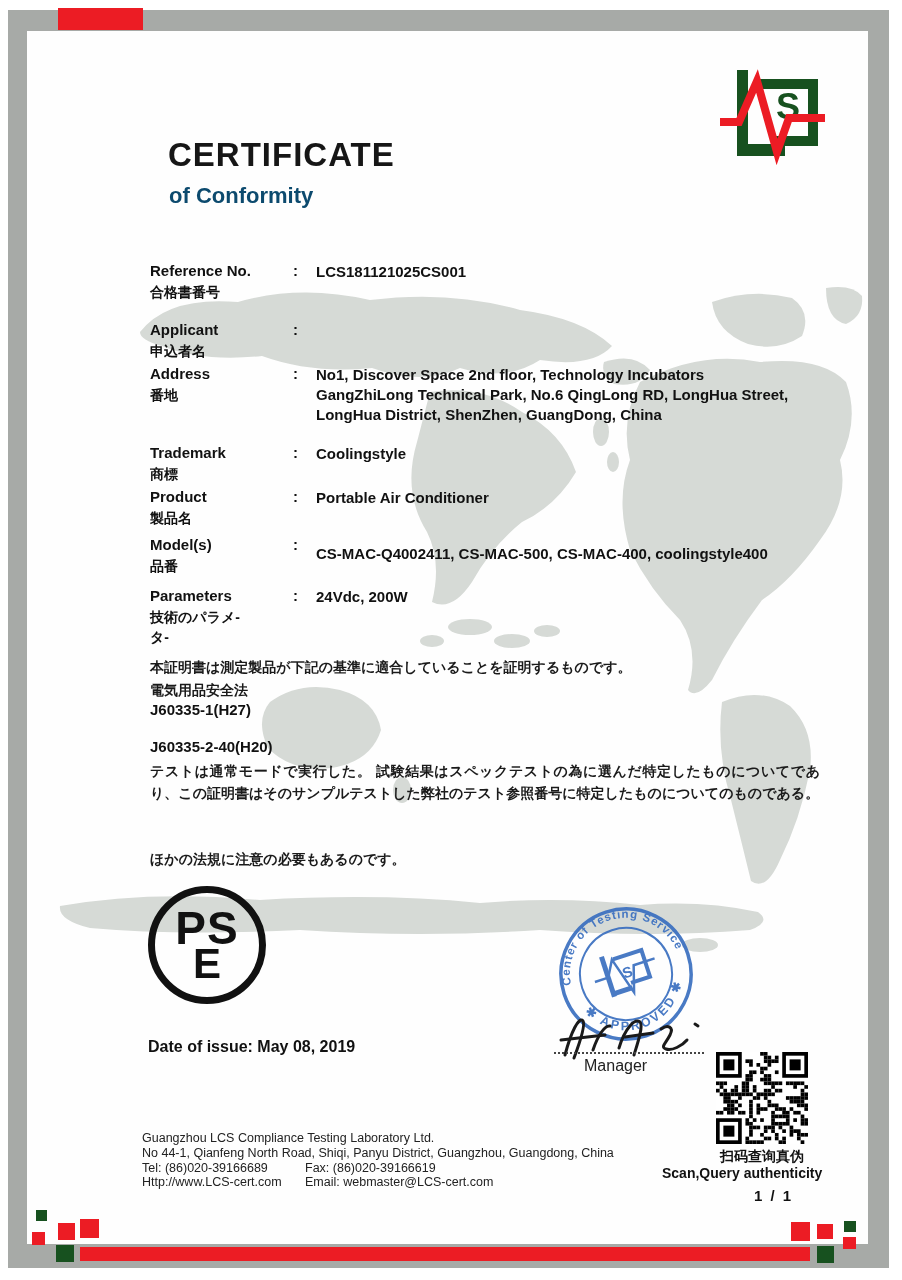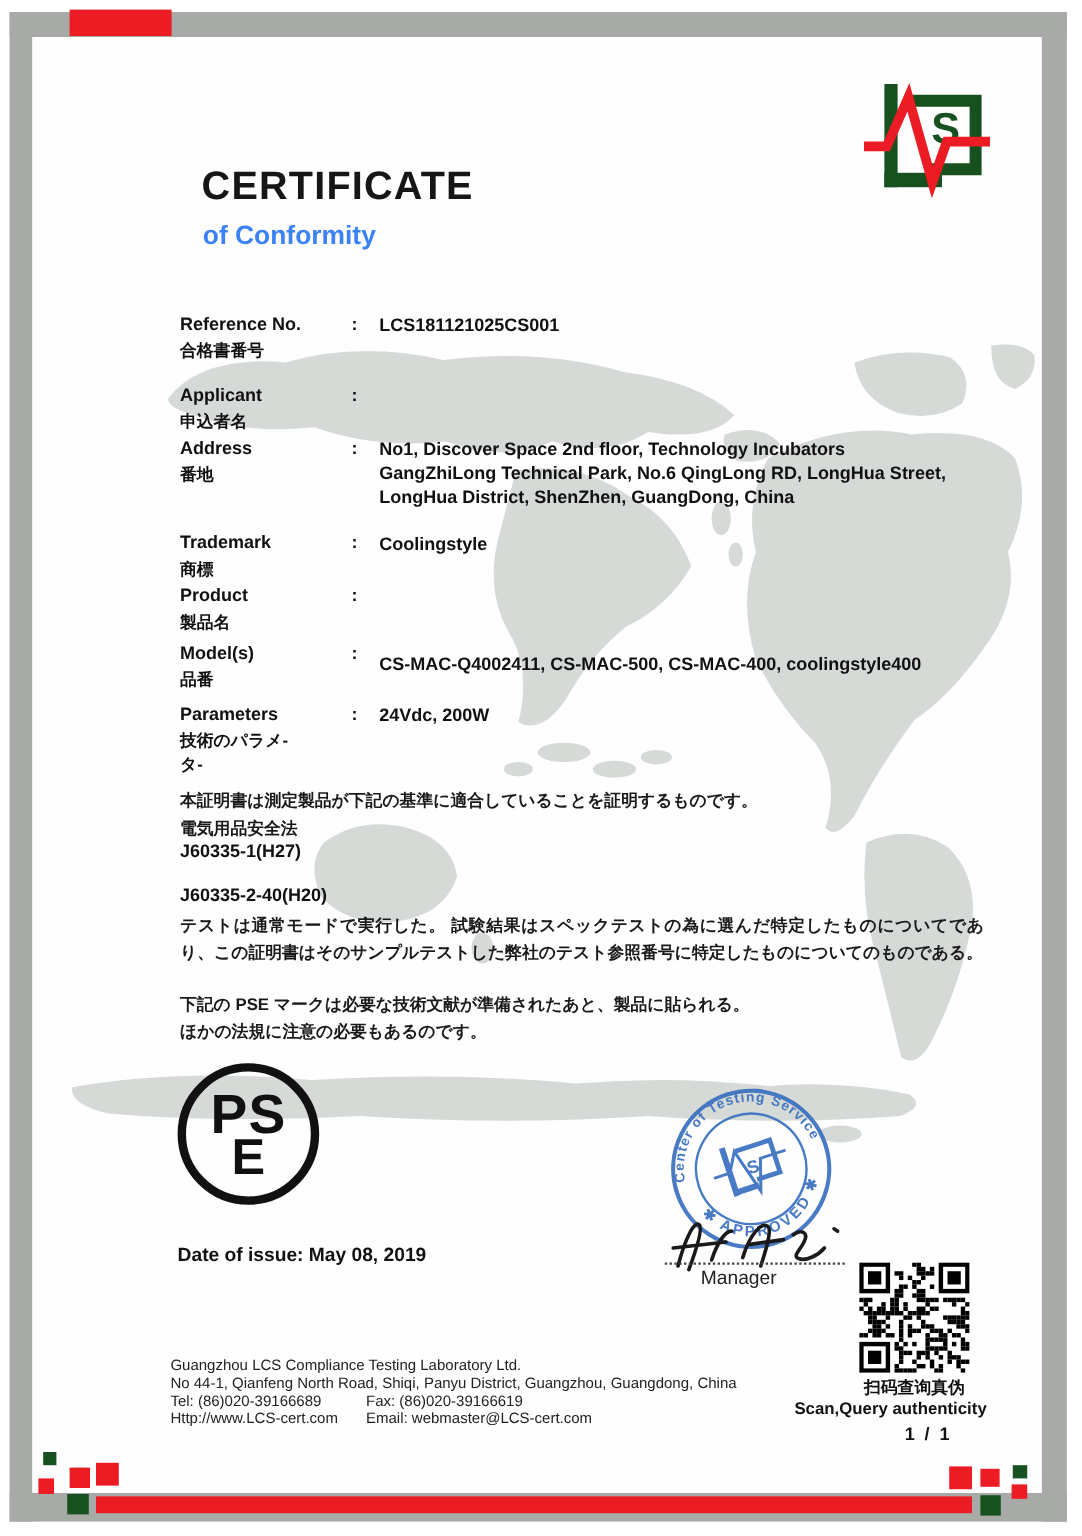--- a/index.html
+++ b/index.html
@@ -11,21 +11,21 @@
   .abs{position:absolute;}
   
   .frame{background:#a7aaa7;}
   .page{left:27px;top:31px;width:841px;height:1213px;background:#fefefe;}
   
   .sq{position:absolute;}
   .red{background:#ec1c24;}
   .green{background:#17511f;}
   
   .title{font-size:33px;font-weight:bold;letter-spacing:1px;color:#161616;}
-  .subtitle{font-size:22px;font-weight:bold;color:#3b82f6;}
+  .subtitle{font-size:22px;font-weight:bold;color:#0c4a6e;}
   
   .flabel{font-size:15px;font-weight:bold;}
   .flabel-jp{font-size:14px;font-weight:bold;white-space:pre-line;line-height:20px;}
   .fcolon{font-size:15px;font-weight:bold;}
   .fvalue{font-size:15px;font-weight:bold;white-space:pre-line;line-height:20px;width:500px;}
   
   .jp{font-size:14px;font-weight:bold;line-height:22px;color:#1a1a1a;}
   .std{font-size:15px;font-weight:bold;}
   
   .pse{left:148px;top:886px;width:104px;height:104px;border:7px solid #111;border-radius:50%;
@@ -103,38 +103,38 @@
 LongHua District, ShenZhen, GuangDong, China</div>
 
   <div class="abs flabel" style="left:123px;top:413px;">Trademark</div>
   <div class="abs flabel-jp" style="left:123px;top:433px;">商標</div>
   <div class="abs fcolon" style="left:266px;top:413px;">:</div>
   <div class="abs fvalue" style="left:289px;top:413px;">Coolingstyle</div>
 
   <div class="abs flabel" style="left:123px;top:457px;">Product</div>
   <div class="abs flabel-jp" style="left:123px;top:477px;">製品名</div>
   <div class="abs fcolon" style="left:266px;top:457px;">:</div>
+  <div class="abs fvalue" style="left:289px;top:457px;">Portable Air Conditioner</div>
 
   <div class="abs flabel" style="left:123px;top:505px;">Model(s)</div>
   <div class="abs flabel-jp" style="left:123px;top:525px;">品番</div>
   <div class="abs fcolon" style="left:266px;top:505px;">:</div>
   <div class="abs fvalue" style="left:289px;top:513px;">CS-MAC-Q4002411, CS-MAC-500, CS-MAC-400, coolingstyle400</div>
 
   <div class="abs flabel" style="left:123px;top:556px;">Parameters</div>
   <div class="abs flabel-jp" style="left:123px;top:576px;">技術のパラメ-
 タ-</div>
   <div class="abs fcolon" style="left:266px;top:556px;">:</div>
   <div class="abs fvalue" style="left:289px;top:556px;">24Vdc, 200W</div>
 
   <div class="abs jp" style="left:123px;top:625px;">本証明書は測定製品が下記の基準に適合していることを証明するものです。</div>
   <div class="abs jp" style="left:123px;top:648px;">電気用品安全法</div>
   <div class="abs std" style="left:123px;top:670px;">J60335-1(H27)</div>
   <div class="abs std" style="left:123px;top:707px;">J60335-2-40(H20)</div>
   <div class="abs jp" style="left:123px;top:729px;width:670px;text-align:justify;">テストは通常モードで実行した。 試験結果はスペックテストの為に選んだ特定したものについてであり、この証明書はそのサンプルテストした弊社のテスト参照番号に特定したものについてのものである。</div>
-  <div class="abs jp" style="left:123px;top:795px;">下記の PSE マークは必要な技術文献が準備されたあと、製品に貼られる。</div>
   <div class="abs jp" style="left:123px;top:817px;">ほかの法規に注意の必要もあるのです。</div>
 
   <div class="abs pse" style="left:121px;top:855px;">
     <div class="l1">PS</div>
     <div class="l2">E</div>
   </div>
 
   <svg class="abs stamp" style="left:529px;top:873px;" width="140" height="140" viewBox="0 0 140 140">
     <circle cx="70" cy="70" r="65" fill="none" stroke="#3a6fc0" stroke-width="3.5"></circle>
     <circle cx="70" cy="70" r="46" fill="none" stroke="#3a6fc0" stroke-width="2"></circle>

